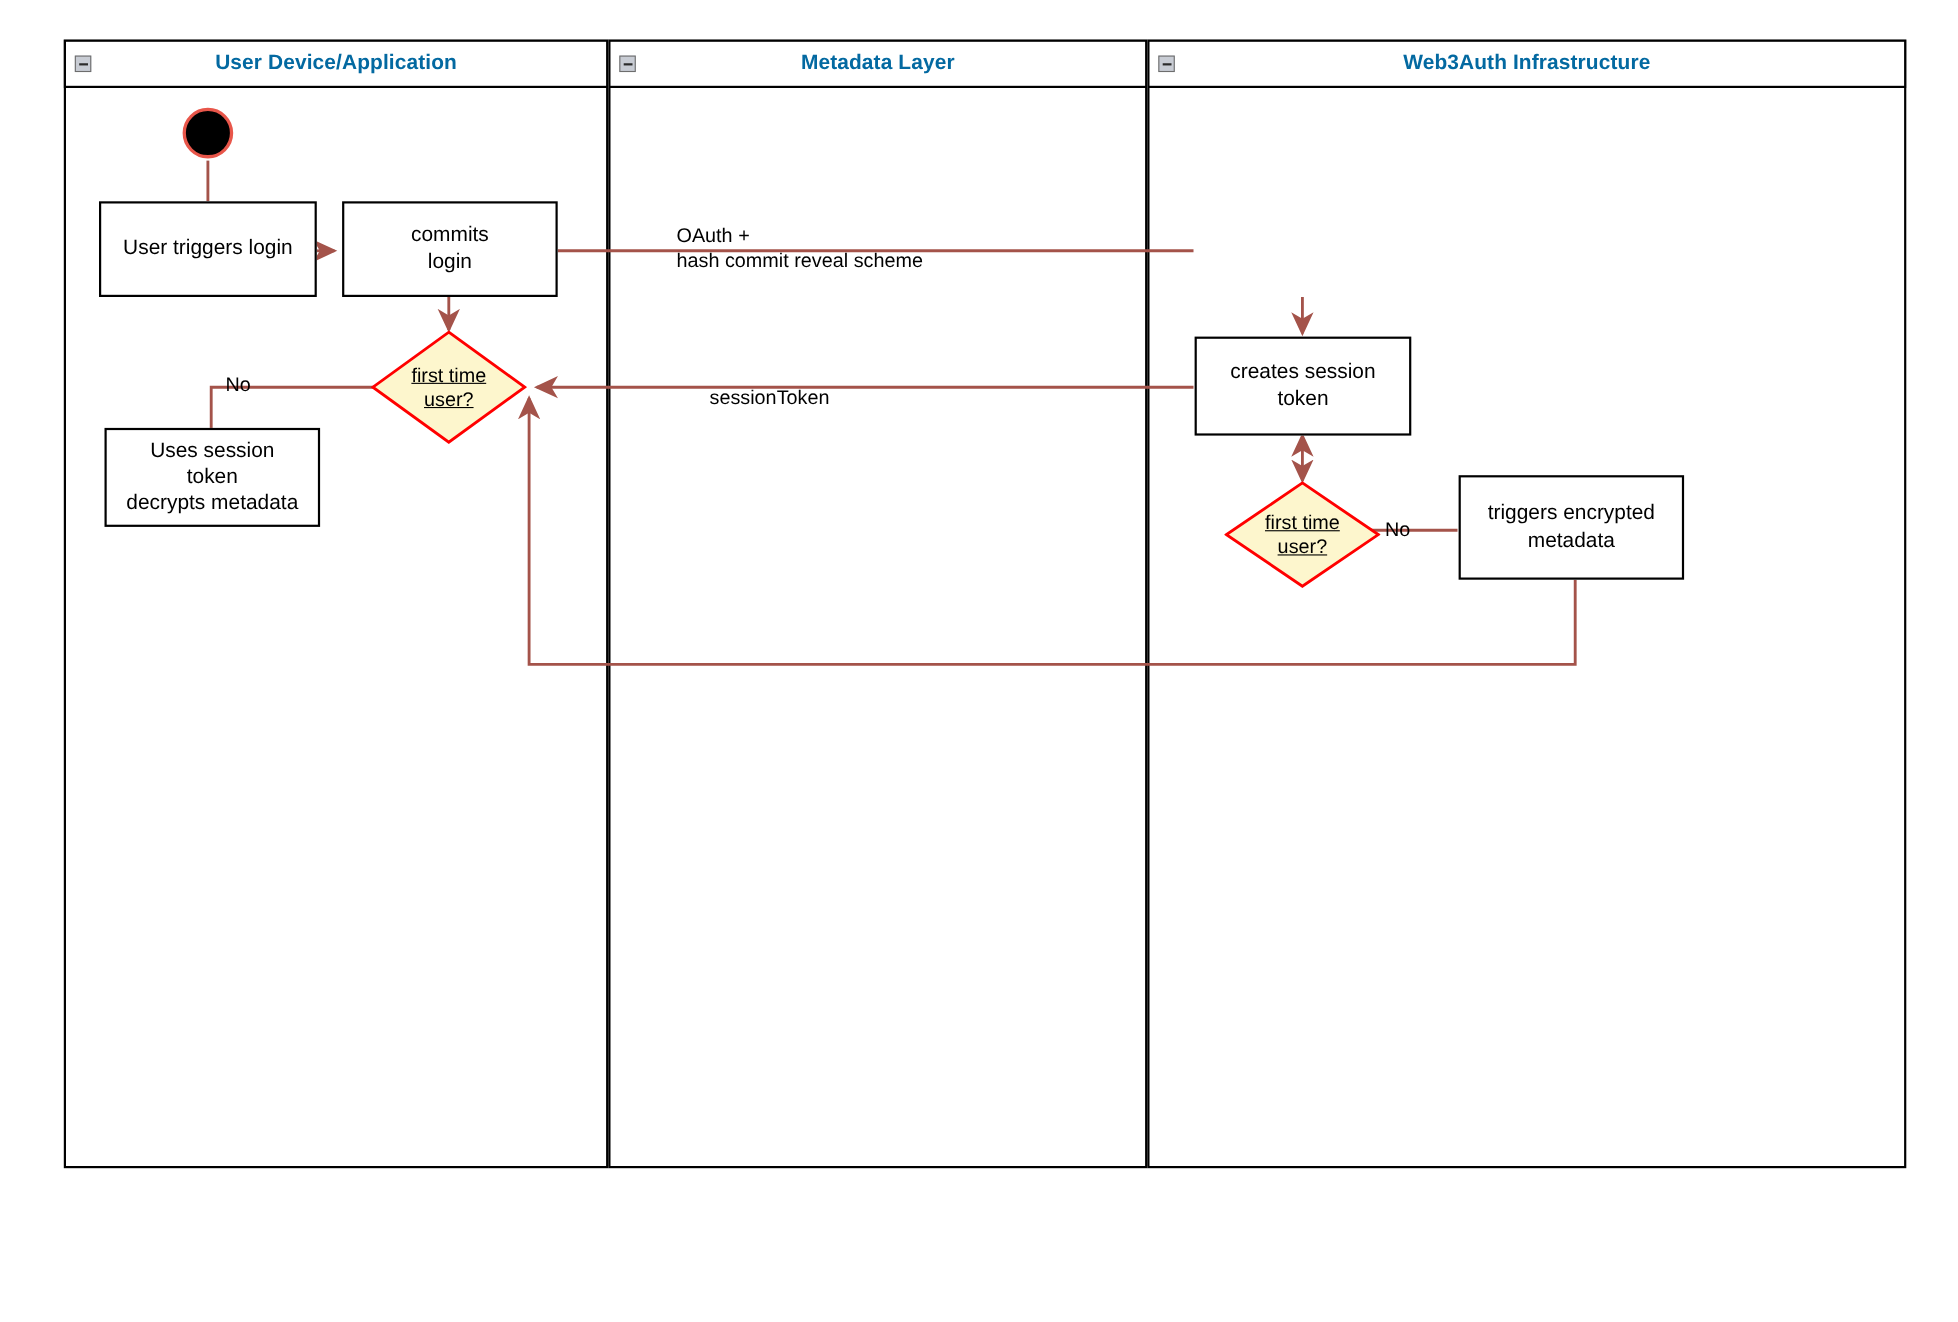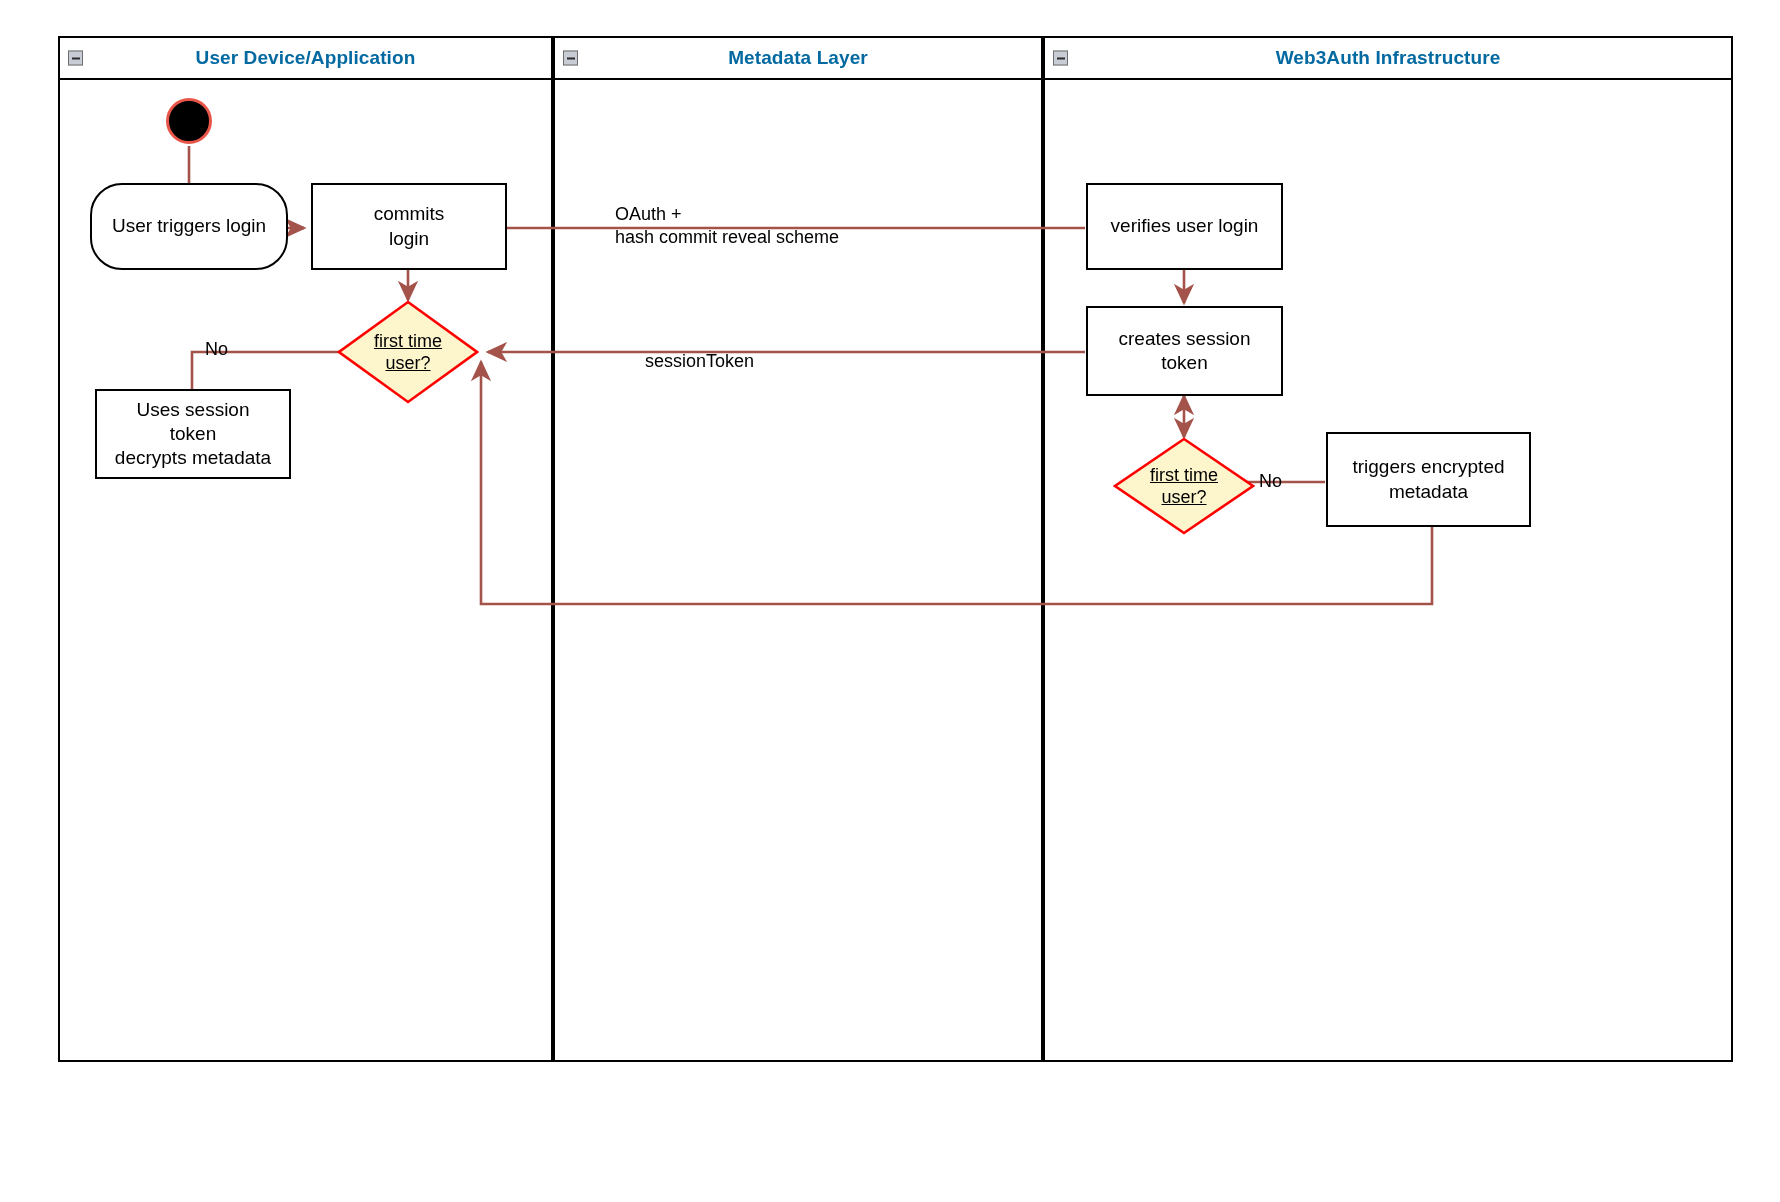--- a/index.html
+++ b/index.html
@@ -182,38 +182,37 @@
       <path d="M1184,396 L1184,437" marker-end="url(#arrowEnd)" marker-start="url(#arrowStart)"></path>
 
       <path d="M1246,482 L1325,482"></path>
 
       <path d="M1432,527 L1432,604 L481,604 L481,362" marker-end="url(#arrowEnd)"></path>
     </g>
   </svg>
 
   <div class="start-node" style="left:166px; top:98px; width:46px; height:46px;"></div>
 
-  <div class="node" style="left:90px; top:183px; width:198px; height:87px;border-radius:32px;">User triggers login</div>
+  <div class="node" style="left:90px; top:183px; width:198px; height:87px;">User triggers login</div>
 
   <div class="node" style="left:311px; top:183px; width:196px; height:87px;">commits
 login</div>
 
   <div class="decision" style="left:337px; top:300px; width:142px; height:104px;">
     <svg width="142" height="104" viewBox="0 0 142 104">
       <polygon points="71,2 140,52 71,102 2,52" fill="#fdf6cd" stroke="#ff0000" stroke-width="2.6"></polygon>
     </svg>
     <div class="dtext">first time
 user?</div>
   </div>
 
   <div class="node" style="left:95px; top:389px; width:196px; height:90px;">Uses session
 token
 decrypts metadata</div>
 
-  <div class="node" style="left:1086px; top:183px; width:197px; height:87px;">verifies user login</div>
 
   <div class="node" style="left:1086px; top:306px; width:197px; height:90px;">creates session
 token</div>
 
   <div class="decision" style="left:1113px; top:437px; width:142px; height:98px;">
     <svg width="142" height="98" viewBox="0 0 142 98">
       <polygon points="71,2 140,49 71,96 2,49" fill="#fdf6cd" stroke="#ff0000" stroke-width="2.6"></polygon>
     </svg>
     <div class="dtext">first time
 user?</div>

